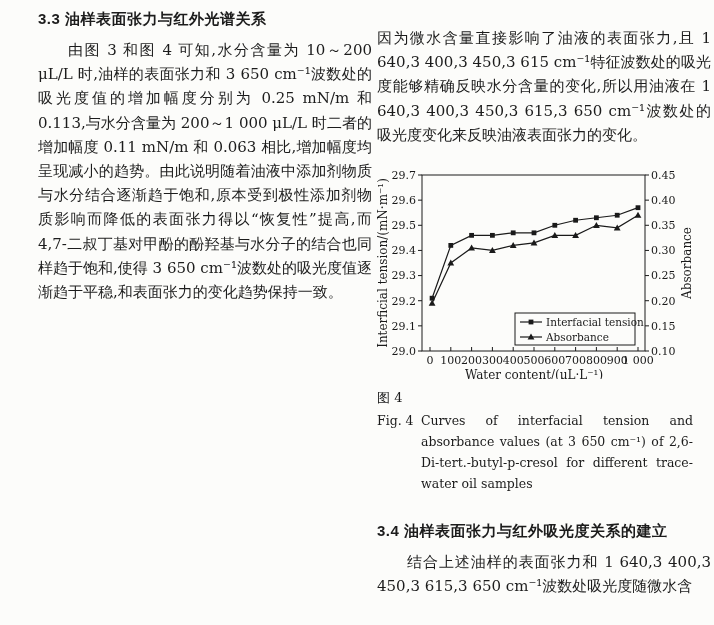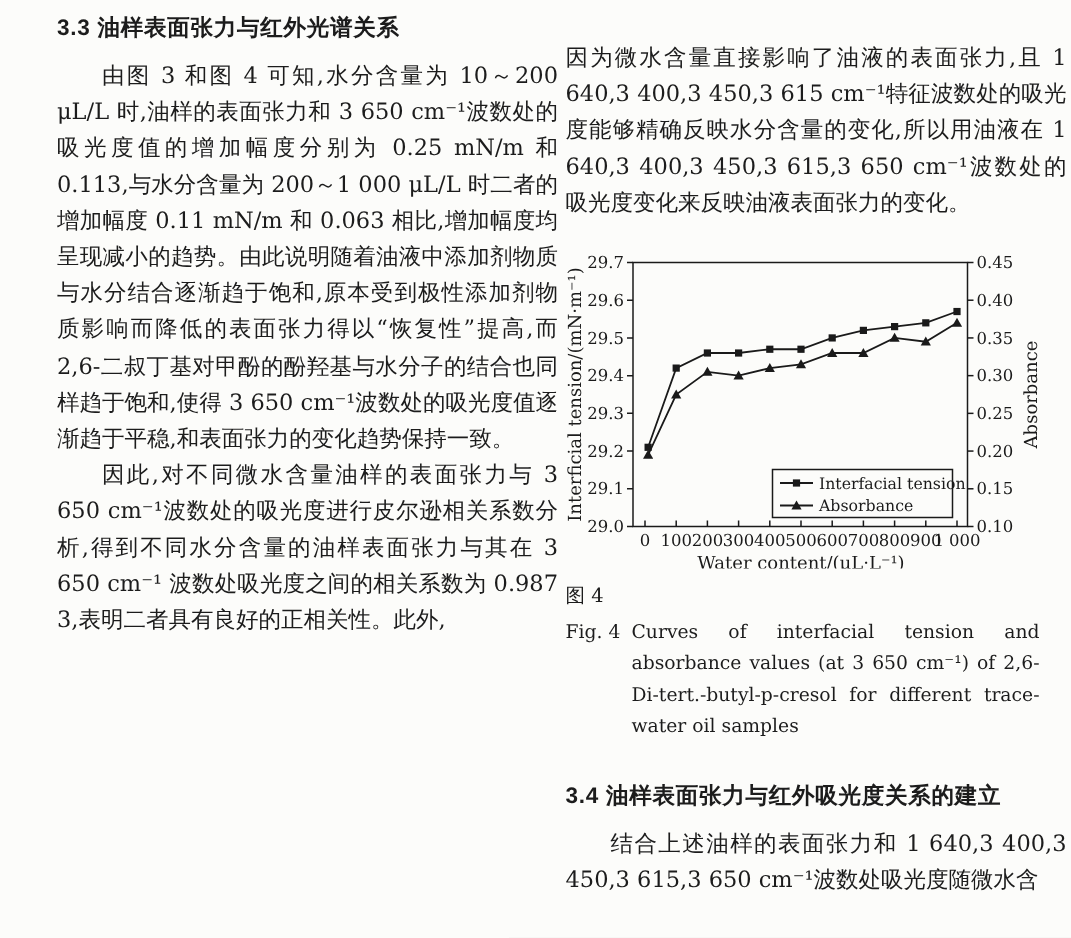--- a/index.html
+++ b/index.html
@@ -36,22 +36,21 @@
   .caption.en{font-size:12.5px;margin-top:2px;}
   .caption.en .cap-label{flex:0 0 44px;}
 </style>
 </head>
 <body>
 
 <div class="page">
 
   <div class="col col-left">
     <div class="sec-heading">3.3  油样表面张力与红外光谱关系</div>
-    <p class="body indent">由图 3 和图 4 可知,水分含量为 10～200 μL/L 时,油样的表面张力和 3 650 cm⁻¹波数处的吸光度值的增加幅度分别为 0.25 mN/m 和 0.113,与水分含量为 200～1 000 μL/L 时二者的增加幅度 0.11 mN/m 和 0.063 相比,增加幅度均呈现减小的趋势。由此说明随着油液中添加剂物质与水分结合逐渐趋于饱和,原本受到极性添加剂物质影响而降低的表面张力得以“恢复性”提高,而 2,6-二叔丁基对甲酚的酚羟基与水分子的结合也同样趋于饱和,使得 3 650 cm⁻¹波数处的吸光度值逐渐趋于平稳,和表面张力的变化趋势保持一致。</p>
-    <p class="body indent">因此,对不同微水含量油样的表面张力与 3 650 cm⁻¹波数处的吸光度进行皮尔逊相关系数分析,得到不同水分含量的油样表面张力与其在 3 650 cm⁻¹ 波数处吸光度之间的相关系数为 0.987 3,表明二者具有良好的正相关性。此外,</p>
+    <p class="body indent">由图 3 和图 4 可知,水分含量为 10～200 μL/L 时,油样的表面张力和 3 650 cm⁻¹波数处的吸光度值的增加幅度分别为 0.25 mN/m 和 0.113,与水分含量为 200～1 000 μL/L 时二者的增加幅度 0.11 mN/m 和 0.063 相比,增加幅度均呈现减小的趋势。由此说明随着油液中添加剂物质与水分结合逐渐趋于饱和,原本受到极性添加剂物质影响而降低的表面张力得以“恢复性”提高,而 4,7-二叔丁基对甲酚的酚羟基与水分子的结合也同样趋于饱和,使得 3 650 cm⁻¹波数处的吸光度值逐渐趋于平稳,和表面张力的变化趋势保持一致。</p>
   </div>
 
   <div class="col col-right">
     <p class="body" style="margin-top:26px;">因为微水含量直接影响了油液的表面张力,且 1 640,3 400,3 450,3 615 cm⁻¹特征波数处的吸光度能够精确反映水分含量的变化,所以用油液在 1 640,3 400,3 450,3 615,3 650 cm⁻¹波数处的吸光度变化来反映油液表面张力的变化。</p>
 
     <div class="figure-block">
       <div class="chart-wrap" id="chart"><svg viewBox="0 0 339 212" width="339" height="212">
             <rect x="47" y="8" width="223" height="176" fill="none" stroke="#1a1a1a" stroke-width="1"></rect>
             <line x1="55" y1="184" x2="55" y2="180" stroke="#1a1a1a" stroke-width="1"></line>
             <text x="55" y="197" text-anchor="middle" font-size="11" fill="#1a1a1a">0</text>

